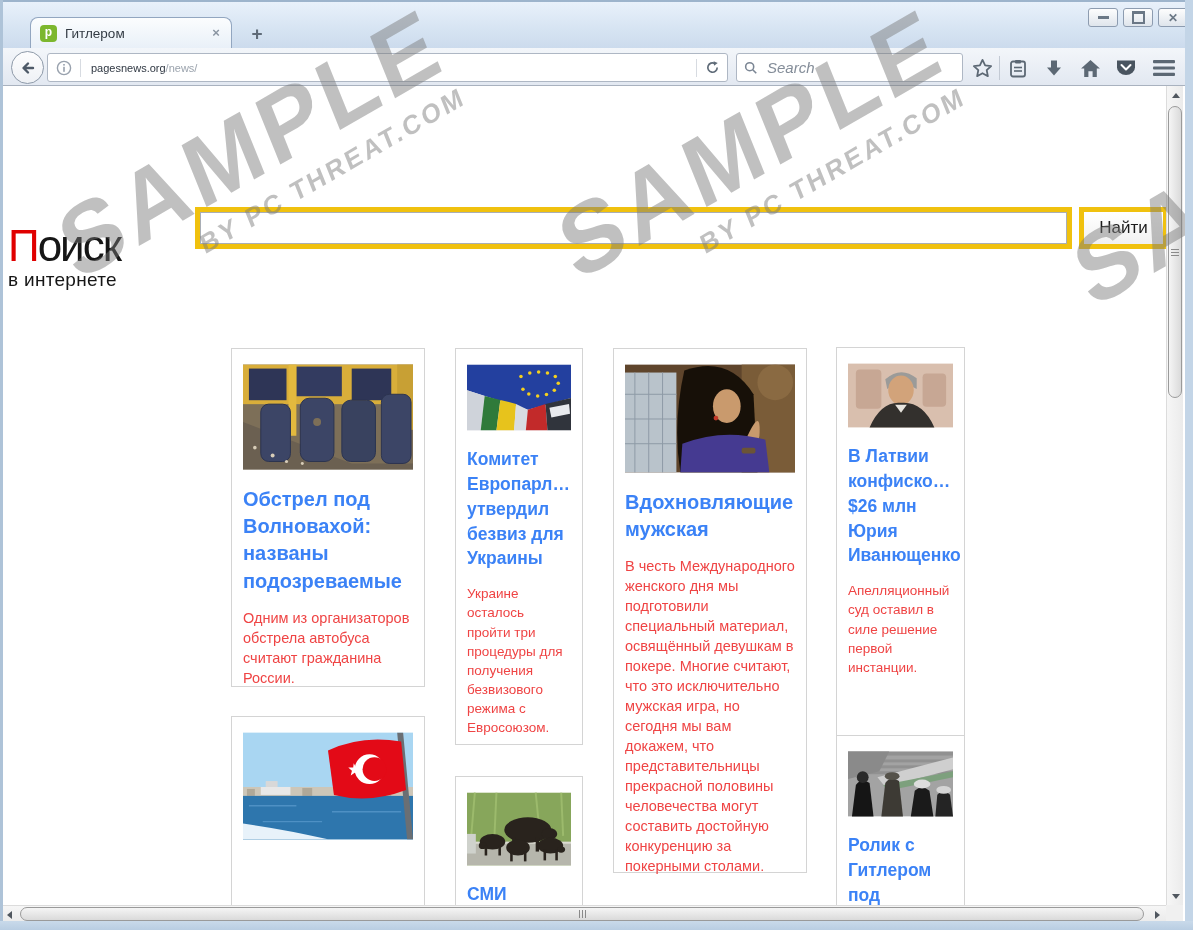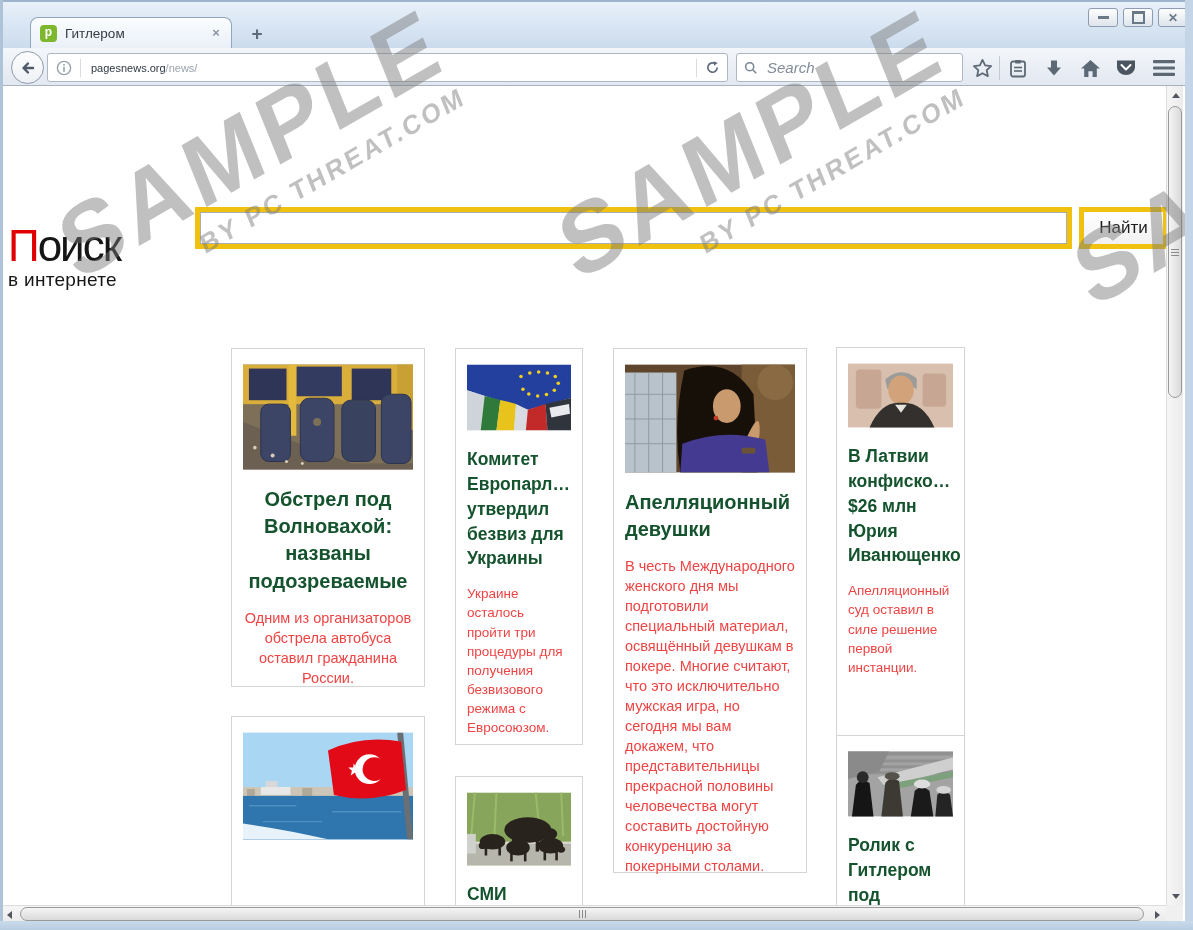--- a/index.html
+++ b/index.html
@@ -69,27 +69,27 @@
   .search-frame input{width:100%;height:100%;box-sizing:border-box;border:1px solid #a9aeb5;
     padding:0 10px;font-size:16px;font-family:"Liberation Sans",sans-serif;outline:none;}
   .find-button{position:absolute;left:1079px;top:121px;width:89px;height:42px;box-sizing:border-box;
     border:5px solid #f0c10e;background:linear-gradient(#ffffff,#f1f1f1);font-size:17px;color:#1c1c1c;
     display:flex;align-items:center;justify-content:center;cursor:pointer;font-family:"Liberation Sans",sans-serif;text-align:right;}
 
   
   .card{position:absolute;background:#fff;border:1px solid #d4d4d4;box-sizing:border-box;
     padding:15px 11px 10px;cursor:pointer;}
   .card svg{display:block;width:100%;}
-  .card-title{font-weight:bold;color:#14532d;margin-top:16px;cursor:pointer;}
+  .card-title{font-weight:bold;color:#3b82f6;margin-top:16px;cursor:pointer;}
   .wide .card-title{font-size:20px;line-height:1.36;}
   .narrow .card-title{font-size:17.5px;line-height:1.42;}
   .card-excerpt{color:#ef4444;margin-top:13px;}
   .wide .card-excerpt{font-size:14.5px;line-height:1.38;}
   .narrow .card-excerpt{font-size:13.5px;line-height:1.42;}
-  .card-a{left:231px;top:262px;width:194px;height:339px;text-align:center;}
+  .card-a{left:231px;top:262px;width:194px;height:339px;}
   .card-b{left:231px;top:630px;width:194px;height:292px;}
   .card-c{left:455px;top:262px;width:128px;height:397px;}
   .card-d{left:455px;top:690px;width:128px;height:292px;}
   .card-e{left:613px;top:262px;width:194px;height:525px;}
   .card-f{left:836px;top:261px;width:129px;height:404px;}
   .card-g{left:836px;top:649px;width:129px;height:292px;}
 
   
   .vscroll{position:absolute;left:1166px;top:86px;width:17px;height:819px;z-index:30;
     background:linear-gradient(90deg,#f6f6f6,#ebebeb);border-left:1px solid #dcdcdc;box-sizing:border-box;}
@@ -237,21 +237,21 @@
         <rect x="58" y="34" width="34" height="64" rx="9" fill="#3c4566" stroke="#2c3450"></rect>
         <rect x="100" y="36" width="34" height="62" rx="9" fill="#39425f" stroke="#2c3450"></rect>
         <rect x="140" y="30" width="30" height="70" rx="8" fill="#3c4566" stroke="#2c3450"></rect>
         <circle cx="75" cy="58" r="4" fill="#7d6f58"></circle>
         <circle cx="30" cy="92" r="2" fill="#d8cdb8"></circle>
           <circle cx="44" cy="98" r="1.6" fill="#d8cdb8"></circle>
         <circle cx="12" cy="84" r="1.8" fill="#d8cdb8"></circle>
           <circle cx="60" cy="100" r="1.5" fill="#d8cdb8"></circle>
       </svg>
       <div class="card-title">Обстрел под Волновахой: названы подозреваемые</div>
-      <div class="card-excerpt">Одним из организаторов обстрела автобуса оставил гражданина России.</div>
+      <div class="card-excerpt">Одним из организаторов обстрела автобуса считают гражданина России.</div>
     </div>
 
     <div class="card narrow card-c">
       <svg viewBox="0 0 106 67" height="67">
         <rect width="106" height="67" fill="#e8e8ee"></rect>
         <polygon points="0,0 106,0 106,34 62,46 0,26" fill="#23409f"></polygon>
         <g fill="#f4d01e">
           <circle cx="55" cy="12" r="1.8"></circle>
             <circle cx="64" cy="8.5" r="1.8"></circle>
             <circle cx="73" cy="7.5" r="1.8"></circle>
@@ -290,21 +290,21 @@
           <line x1="0" y1="55" x2="52" y2="55"></line>
             <line x1="0" y1="80" x2="52" y2="80"></line>
         </g>
         <path d="M60 6 Q105 -10 130 30 L134 109 L56 109 Q48 60 60 6" fill="#171008"></path>
         <ellipse cx="103" cy="42" rx="14" ry="17" fill="#c99a6d"></ellipse>
         <path d="M124 72 Q138 42 136 72 L130 96 L118 92 Z" fill="#c99a6d"></path>
         <circle cx="92" cy="54" r="2.4" fill="#c23a2a"></circle>
         <path d="M58 80 Q100 64 142 76 L146 109 L56 109 Z" fill="#453a91"></path>
         <rect x="118" y="84" width="14" height="6" rx="2" fill="#6b5436"></rect>
       </svg>
-      <div class="card-title">Апелляционный девушки</div>
+      <div class="card-title">Вдохновляющие мужская</div>
       <div class="card-excerpt">В честь Международного женского дня мы подготовили специальный материал, освящённый девушкам в покере. Многие считают, что это исключительно мужская игра, но сегодня мы вам докажем, что представительницы прекрасной половины человечества могут составить достойную конкуренцию за покерными столами.</div>
     </div>
 
     <div class="card narrow card-f">
       <svg viewBox="0 0 107 65" height="65">
         <rect width="107" height="65" fill="#d9bfae"></rect>
         <rect x="8" y="6" width="26" height="40" rx="4" fill="#c7a794"></rect>
         <rect x="76" y="10" width="24" height="34" rx="4" fill="#c7a794"></rect>
         <path d="M38 16 Q54 2 70 15 L70 26 Q54 16 40 26 Z" fill="#9b9b99"></path>
         <ellipse cx="54" cy="27" rx="13" ry="15" fill="#d2a37a"></ellipse>

